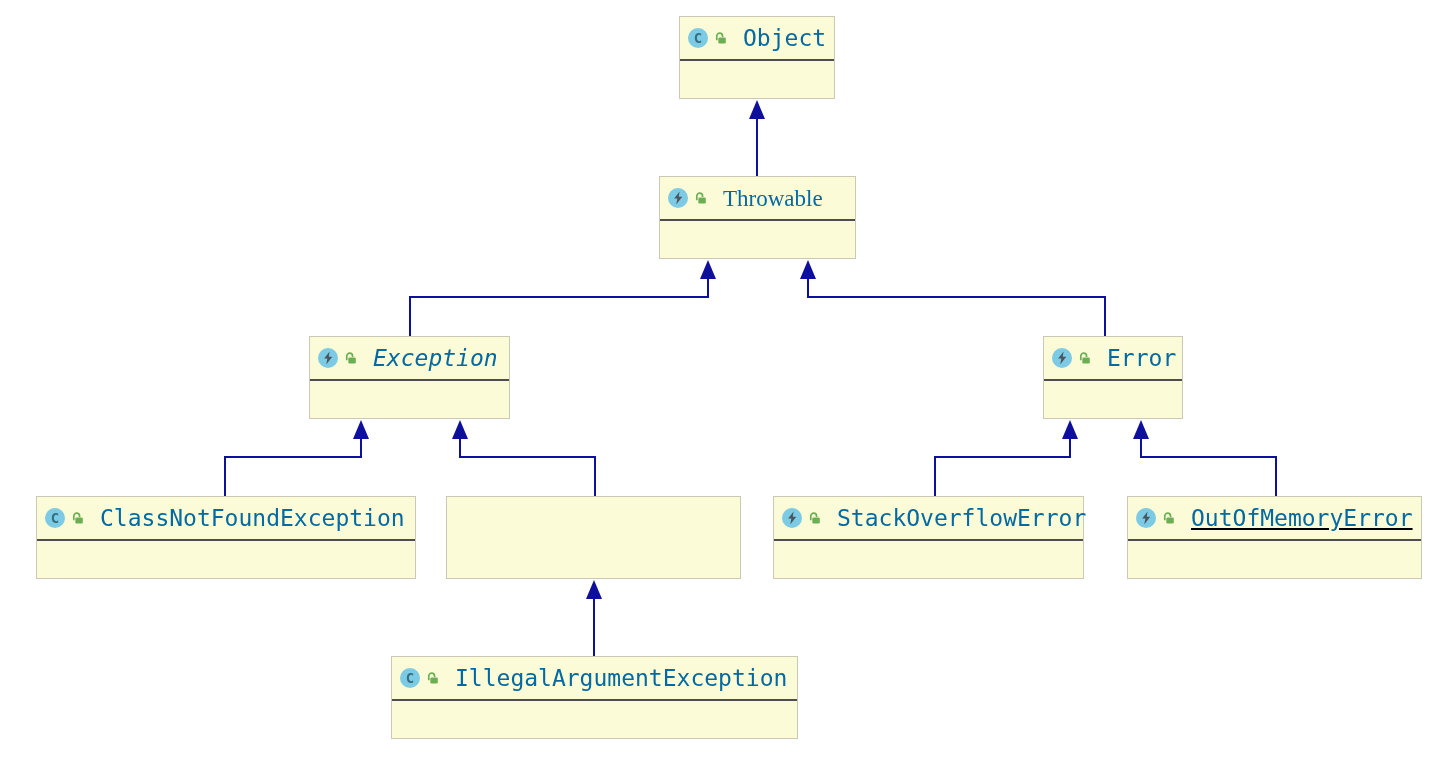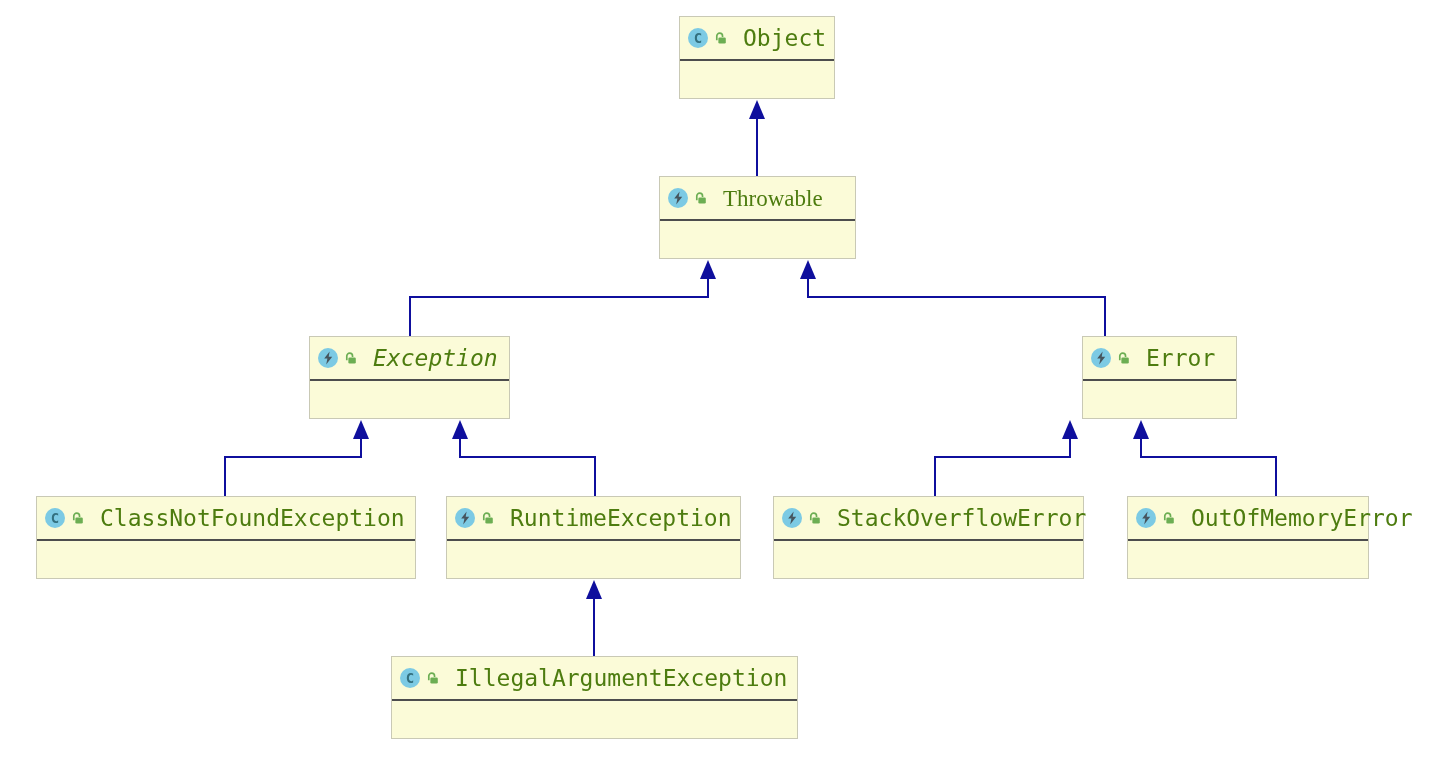--- a/index.html
+++ b/index.html
@@ -24,21 +24,21 @@
   .cls-circle {
     flex:none; width:20px; height:20px; border-radius:50%;
     background:#7ccae4; display:flex; align-items:center; justify-content:center;
   }
   .cls-letter {
     font-size:14px; font-weight:bold; color:#33707f; line-height:1;
     font-family:"DejaVu Sans Mono", monospace;
   }
   .lock { flex:none; margin-left:6px; display:flex; }
   .cname {
-    margin-left:16px; font-size:23px; color:#4d7c0f;
+    margin-left:16px; font-size:23px; color:#0369a1;
     white-space:nowrap; line-height:1;
   }
 </style>
 </head>
 <body>
 
 <div class="canvas">
 
   <svg class="edge-layer">
     <g>
@@ -120,21 +120,21 @@
         <svg width="13" height="14" viewBox="0 0 14 14">
             <path d="M3,9.4 L3,4.9 A3.1,3.1 0 0 1 9.2,4.9 L9.2,6" fill="none" stroke="#6cae53" stroke-width="1.8"></path>
             <rect x="4.7" y="6.4" width="8" height="6.6" rx="1.4" fill="#6cae53"></rect>
           </svg>
       </span>
       <span class="cname">Exception</span>
     </div>
     <div class="uml-body"></div>
   </div>
 
-  <div class="uml-class" style="left:1082px;top:336px;width:155px;">
+  <div class="uml-class" style="left:1043px;top:336px;width:140px;">
     <div class="uml-title">
       <span class="cls-circle">
         <svg width="12" height="14" viewBox="0 0 12 14">
             <path d="M7.6,0.5 L2.2,7.6 H5.4 L4.2,13.4 L10.2,5.7 H6.7 Z" fill="#46555e"></path>
           </svg>
       </span>
       <span class="lock">
         <svg width="13" height="14" viewBox="0 0 14 14">
             <path d="M3,9.4 L3,4.9 A3.1,3.1 0 0 1 9.2,4.9 L9.2,6" fill="none" stroke="#6cae53" stroke-width="1.8"></path>
             <rect x="4.7" y="6.4" width="8" height="6.6" rx="1.4" fill="#6cae53"></rect>
@@ -155,34 +155,20 @@
             <path d="M3,9.4 L3,4.9 A3.1,3.1 0 0 1 9.2,4.9 L9.2,6" fill="none" stroke="#6cae53" stroke-width="1.8"></path>
             <rect x="4.7" y="6.4" width="8" height="6.6" rx="1.4" fill="#6cae53"></rect>
           </svg>
       </span>
       <span class="cname">ClassNotFoundException</span>
     </div>
     <div class="uml-body"></div>
   </div>
 
   <div class="uml-class" style="left:446px;top:496px;width:295px;">
-    <div class="uml-title">
-      <span class="cls-circle">
-        <svg width="12" height="14" viewBox="0 0 12 14">
-            <path d="M7.6,0.5 L2.2,7.6 H5.4 L4.2,13.4 L10.2,5.7 H6.7 Z" fill="#46555e"></path>
-          </svg>
-      </span>
-      <span class="lock">
-        <svg width="13" height="14" viewBox="0 0 14 14">
-            <path d="M3,9.4 L3,4.9 A3.1,3.1 0 0 1 9.2,4.9 L9.2,6" fill="none" stroke="#6cae53" stroke-width="1.8"></path>
-            <rect x="4.7" y="6.4" width="8" height="6.6" rx="1.4" fill="#6cae53"></rect>
-          </svg>
-      </span>
-      <span class="cname">RuntimeException</span>
-    </div>
     <div class="uml-body"></div>
   </div>
 
   <div class="uml-class" style="left:773px;top:496px;width:311px;">
     <div class="uml-title">
       <span class="cls-circle">
         <svg width="12" height="14" viewBox="0 0 12 14">
             <path d="M7.6,0.5 L2.2,7.6 H5.4 L4.2,13.4 L10.2,5.7 H6.7 Z" fill="#46555e"></path>
           </svg>
       </span>
@@ -190,21 +176,21 @@
         <svg width="13" height="14" viewBox="0 0 14 14">
             <path d="M3,9.4 L3,4.9 A3.1,3.1 0 0 1 9.2,4.9 L9.2,6" fill="none" stroke="#6cae53" stroke-width="1.8"></path>
             <rect x="4.7" y="6.4" width="8" height="6.6" rx="1.4" fill="#6cae53"></rect>
           </svg>
       </span>
       <span class="cname">StackOverflowError</span>
     </div>
     <div class="uml-body"></div>
   </div>
 
-  <div class="uml-class" style="left:1127px;top:496px;width:242px;">
+  <div class="uml-class" style="left:1127px;top:496px;width:295px;text-decoration:underline;">
     <div class="uml-title">
       <span class="cls-circle">
         <svg width="12" height="14" viewBox="0 0 12 14">
             <path d="M7.6,0.5 L2.2,7.6 H5.4 L4.2,13.4 L10.2,5.7 H6.7 Z" fill="#46555e"></path>
           </svg>
       </span>
       <span class="lock">
         <svg width="13" height="14" viewBox="0 0 14 14">
             <path d="M3,9.4 L3,4.9 A3.1,3.1 0 0 1 9.2,4.9 L9.2,6" fill="none" stroke="#6cae53" stroke-width="1.8"></path>
             <rect x="4.7" y="6.4" width="8" height="6.6" rx="1.4" fill="#6cae53"></rect>

